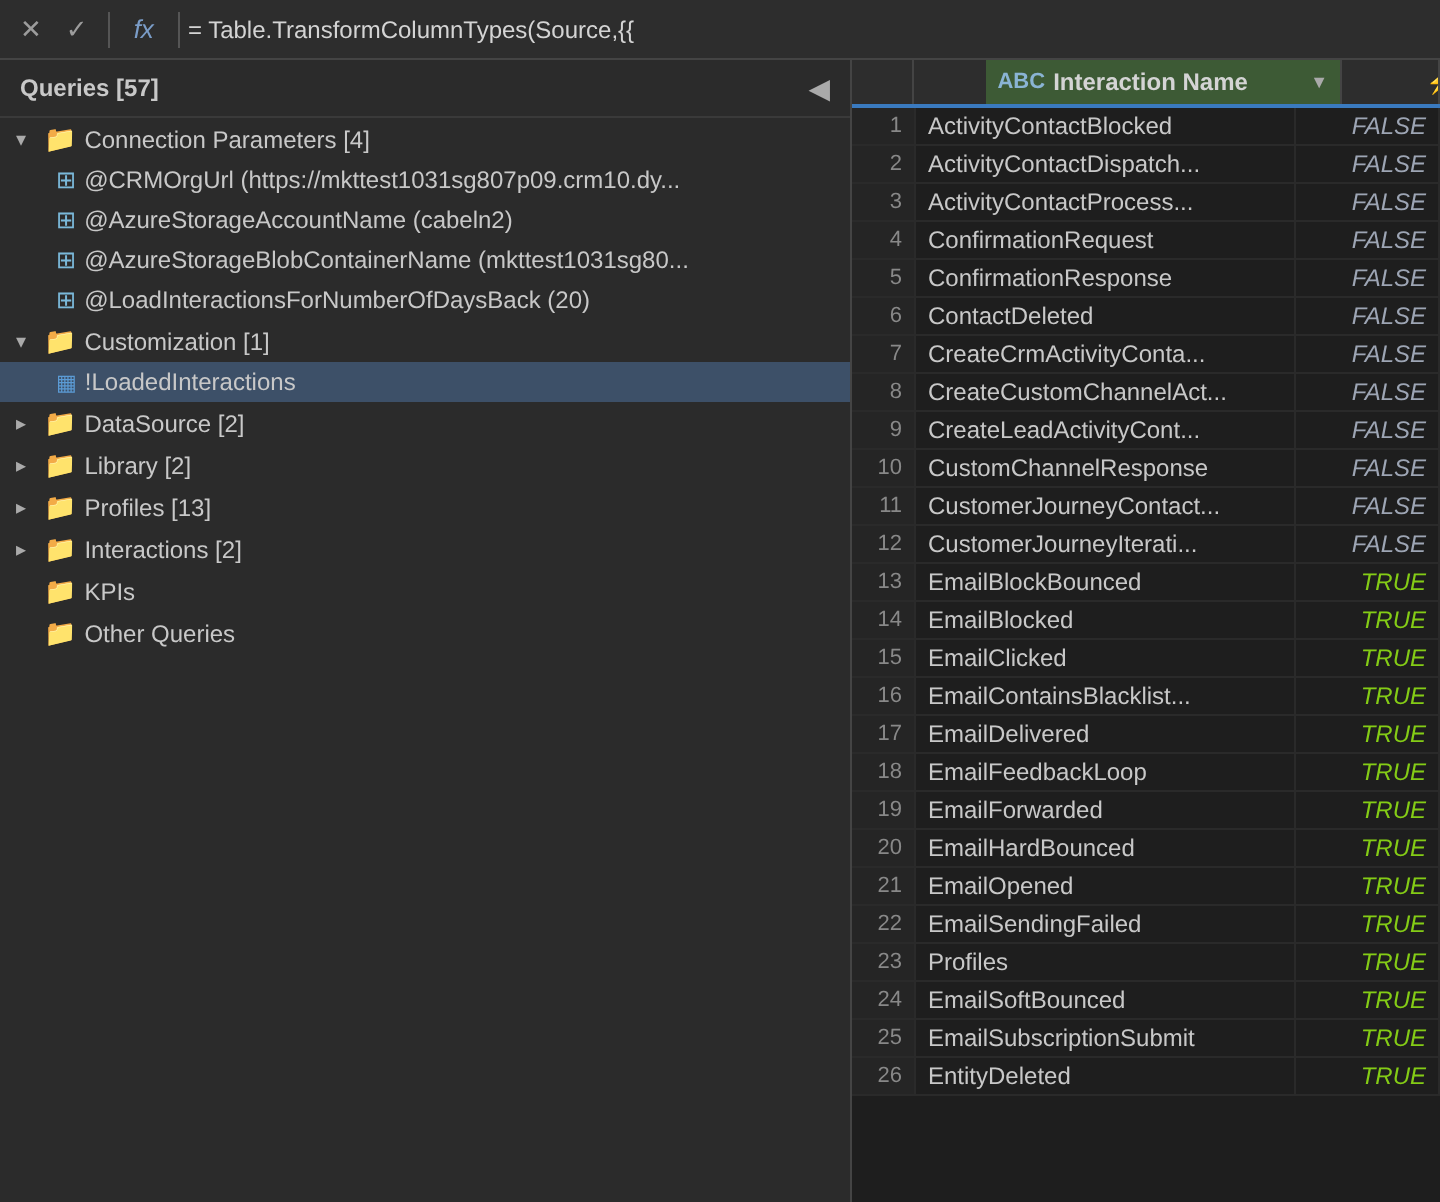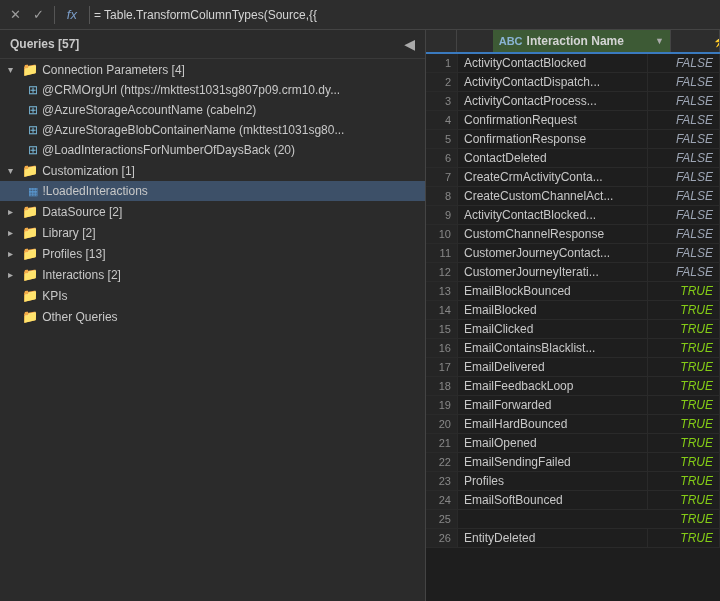--- a/index.html
+++ b/index.html
@@ -379,21 +379,21 @@
           <div class="data-cell cell-name">CreateCrmActivityConta...</div>
           <div class="data-cell cell-load cell-false">FALSE</div>
         </div>
         <div class="data-row">
           <div class="data-cell cell-num">8</div>
           <div class="data-cell cell-name">CreateCustomChannelAct...</div>
           <div class="data-cell cell-load cell-false">FALSE</div>
         </div>
         <div class="data-row">
           <div class="data-cell cell-num">9</div>
-          <div class="data-cell cell-name">ActivityContactBlocked...</div>
+          <div class="data-cell cell-name">CreateLeadActivityCont...</div>
           <div class="data-cell cell-load cell-false">FALSE</div>
         </div>
         <div class="data-row">
           <div class="data-cell cell-num">10</div>
           <div class="data-cell cell-name">CustomChannelResponse</div>
           <div class="data-cell cell-load cell-false">FALSE</div>
         </div>
         <div class="data-row">
           <div class="data-cell cell-num">11</div>
           <div class="data-cell cell-name">CustomerJourneyContact...</div>
@@ -459,20 +459,21 @@
           <div class="data-cell cell-name">Profiles</div>
           <div class="data-cell cell-load cell-true">TRUE</div>
         </div>
         <div class="data-row">
           <div class="data-cell cell-num">24</div>
           <div class="data-cell cell-name">EmailSoftBounced</div>
           <div class="data-cell cell-load cell-true">TRUE</div>
         </div>
         <div class="data-row">
           <div class="data-cell cell-num">25</div>
+          <div class="data-cell cell-name">EmailSubscriptionSubmit</div>
           <div class="data-cell cell-load cell-true">TRUE</div>
         </div>
         <div class="data-row">
           <div class="data-cell cell-num">26</div>
           <div class="data-cell cell-name">EntityDeleted</div>
           <div class="data-cell cell-load cell-true">TRUE</div>
         </div>
       </div>
   </div>
 

